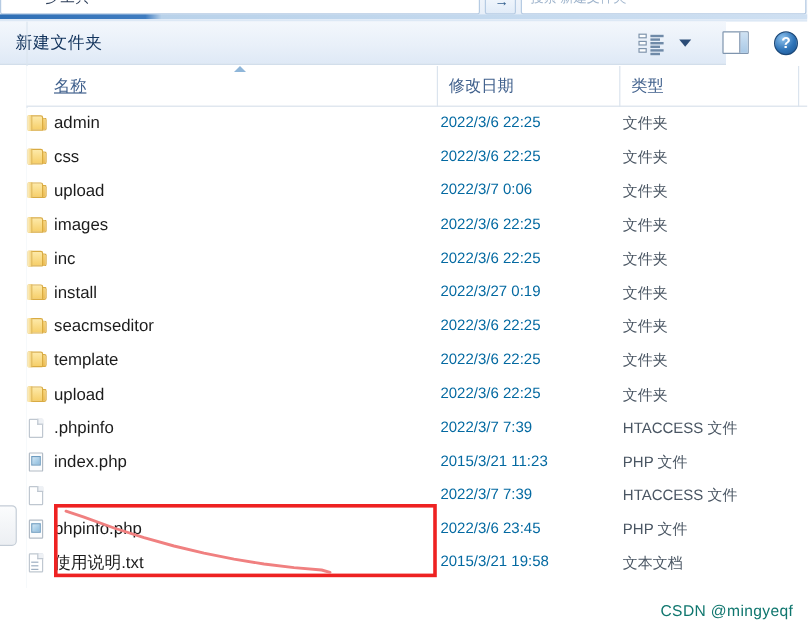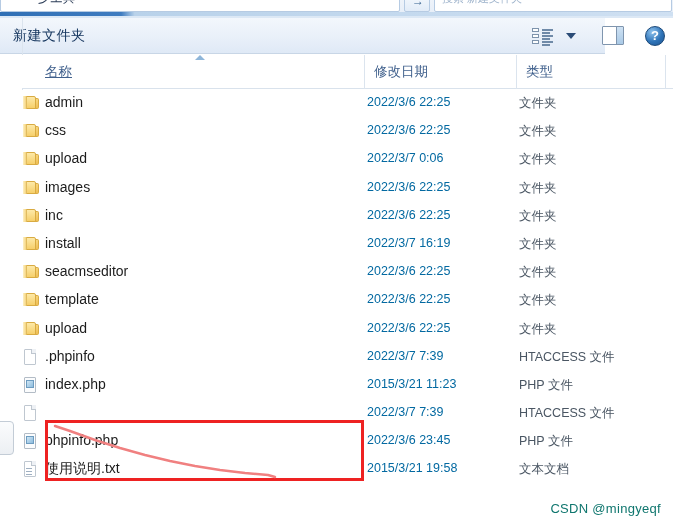--- a/index.html
+++ b/index.html
@@ -369,21 +369,21 @@
         <div class="cell-date">2022/3/6 22:25</div>
         <div class="cell-type">文件夹</div>
       </div>
       <div class="row">
         <span class="ic ic-folder">
           <span class="f-tab"></span>
           <span class="f-back"></span>
           <span class="f-spine"></span>
         </span>
         <div class="cell-name">install</div>
-        <div class="cell-date">2022/3/7 16:19</div>
+        <div class="cell-date">2022/3/27 0:19</div>
         <div class="cell-type">文件夹</div>
       </div>
       <div class="row">
         <span class="ic ic-folder">
           <span class="f-tab"></span>
           <span class="f-back"></span>
           <span class="f-spine"></span>
         </span>
         <div class="cell-name">seacmseditor</div>
         <div class="cell-date">2022/3/6 22:25</div>

